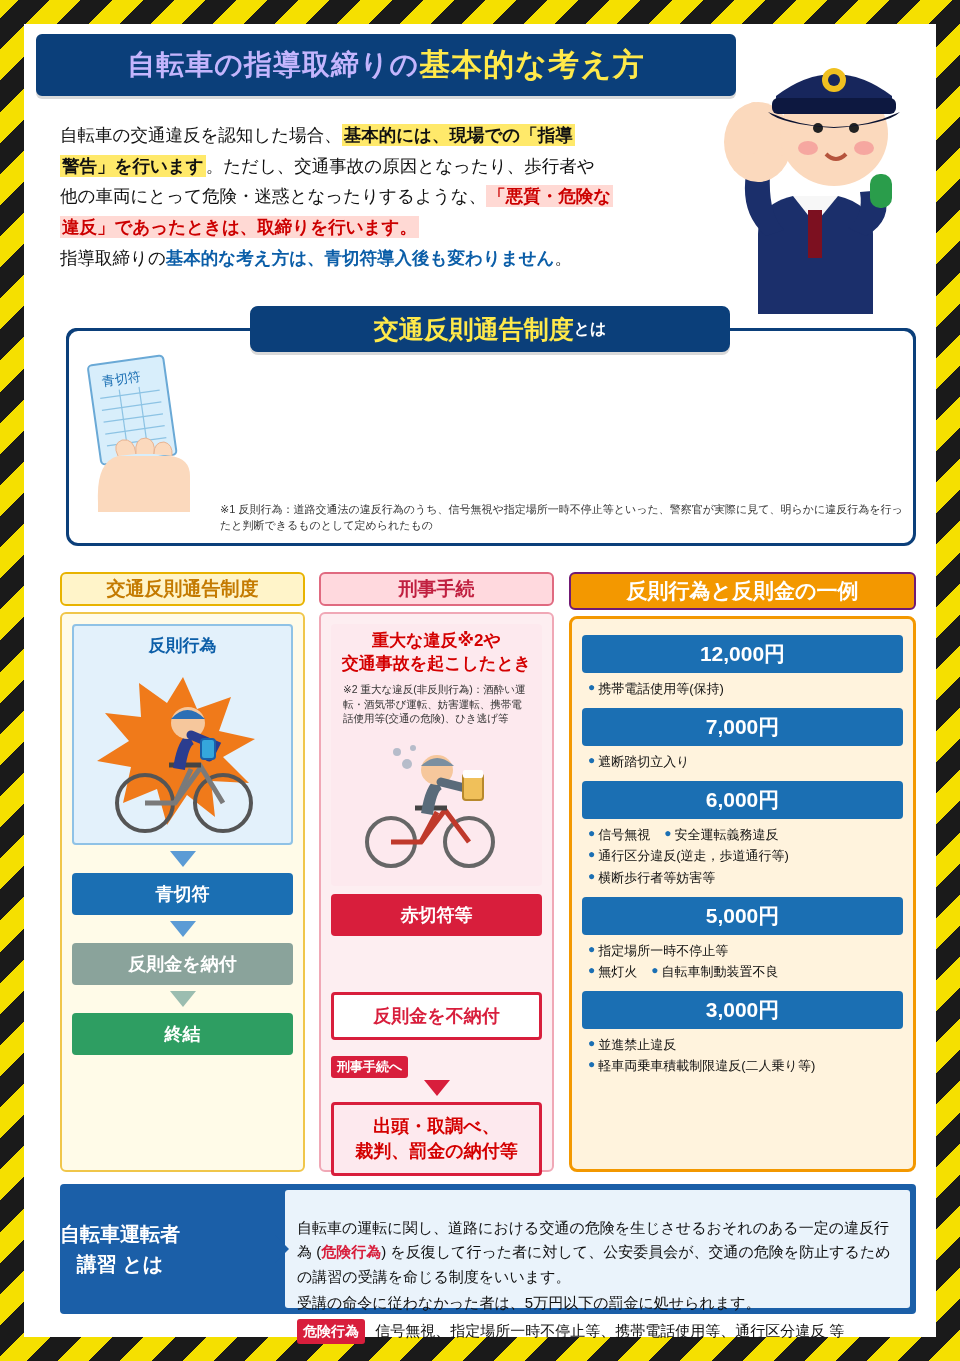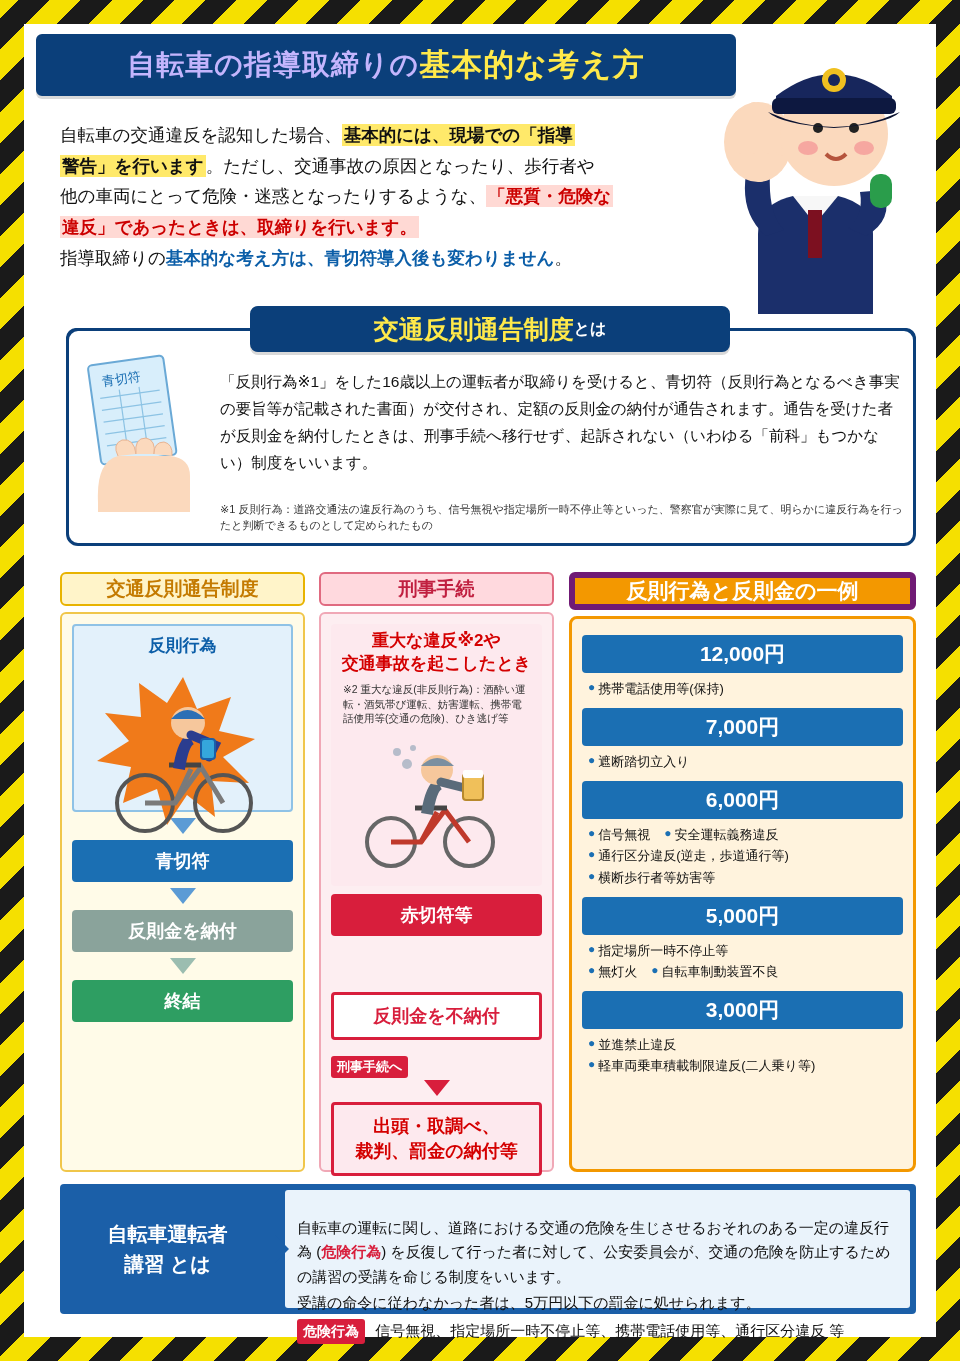--- a/index.html
+++ b/index.html
@@ -82,37 +82,37 @@
   
   .col-a{ position:absolute; left:36px; top:548px; width:245px;}
   .col-b{ position:absolute; left:295px; top:548px; width:235px;}
   .col-c{ position:absolute; left:545px; top:548px; width:347px;}
   .colhead{
     height:34px;border-radius:6px;display:flex;align-items:center;justify-content:center;
     font-size:19px;font-weight:bold;
   }
   .colhead.a{ background:#fff4c9; border:2px solid #e8b300; color:#c47a00;}
   .colhead.b{ background:#ffd9de; border:2px solid #e06a80; color:#c02040;}
-  .colhead.c{ background:#f39800; border:6px solid #701a75; color:#fff; height:38px; font-size:21px;}
+  .colhead.c{ background:#f39800; border:2px solid #701a75; color:#fff; height:38px; font-size:21px;}
   .panel-a{
     margin-top:6px;background:#fffbe8;border:2px solid #f0c64a;border-radius:6px;
     padding:10px;height:560px;position:relative;
   }
   .panel-b{
     margin-top:6px;background:#fdeef1;border:2px solid #f0a8b6;border-radius:6px;
     padding:10px;height:560px;position:relative;
   }
   .panel-c{
     margin-top:6px;background:#fff3dd;border:3px solid #f39800;border-radius:8px;
     padding:10px;height:556px;position:relative;
   }
   .bluebox{
     background:#e3f1fb;border:2px solid #8fc2e6;border-radius:4px;
     text-align:center;color:#0b5ea8;font-weight:bold;font-size:17px;
-    padding:8px 0 0 0;height:188px;position:relative;
+    padding:8px 0 0 0;height:221px;position:relative;
   }
   .redbox{
     background:#fde9ee;border:0;border-radius:4px;text-align:center;
     padding:6px 4px;position:relative;
   }
   .redbox .h{ color:#d40000;font-size:17px;font-weight:bold;line-height:1.35;}
   .redbox .s{ color:#333;font-size:10.5px;line-height:1.4;text-align:left;margin:6px 8px 0 8px;}
   .bar{
     border-radius:4px;text-align:center;color:#fff;font-weight:bold;font-size:18px;
     padding:9px 0;
@@ -142,21 +142,21 @@
   .fine-items{ padding:5px 2px 3px 6px;}
   .fi{ font-size:13px;color:#111;line-height:1.55;display:flex;flex-wrap:wrap;gap:14px;}
   .fi span.it::before{ content:"●"; color:#1b6fb3; font-size:12px; margin-right:3px; vertical-align:2px;}
   
   .bottom{
     position:absolute;left:36px;top:1160px;width:856px;height:130px;
     background:#1b5fa8;border-radius:4px;display:flex;
   }
   .bottom-left{
     width:215px;color:#fff;font-weight:bold;font-size:20px;line-height:1.5;
-    display:flex;align-items:center;justify-content:center;text-align:center;
+    display:flex;align-items:center;justify-content:flex-start;text-align:center;
     position:relative;
   }
   .bottom-left::after{
     content:"";position:absolute;right:-14px;top:50%;transform:translateY(-50%);
     border-top:14px solid transparent;border-bottom:14px solid transparent;
     border-left:14px solid #1b5fa8;z-index:2;
   }
   .bottom-right{
     flex:1;background:#eaf3fb;margin:6px 6px 6px 10px;border-radius:3px;
     padding:26px 12px;font-size:15px;line-height:1.62;color:#111;
@@ -241,21 +241,20 @@
               <line x1="46" y1="34" x2="46" y2="96"></line>
                 <line x1="66" y1="34" x2="66" y2="96"></line>
             </g>
           </g>
           <path d="M20 150 Q18 110 40 104 L92 104 Q112 106 112 124 L112 160 L20 160 Z" fill="#fbd9bd"></path>
           <path d="M40 104 Q34 92 44 88 Q56 86 58 102" fill="#fbd9bd" stroke="#e7b392" stroke-width="1"></path>
           <path d="M58 102 Q56 86 68 86 Q78 88 76 102" fill="#fbd9bd" stroke="#e7b392" stroke-width="1"></path>
           <path d="M76 102 Q76 90 86 90 Q95 92 94 104" fill="#fbd9bd" stroke="#e7b392" stroke-width="1"></path>
         </svg>
       </div>
-      <div class="sec2-text">「反則行為※1」をした16歳以上の運転者が取締りを受けると、青切符（反則行為となるべき事実の要旨等が記載された書面）が交付され、定額の反則金の納付が通告されます。通告を受けた者が反則金を納付したときは、刑事手続へ移行せず、起訴されない（いわゆる「前科」もつかない）制度をいいます。</div>
       <div class="note">※1 反則行為：道路交通法の違反行為のうち、信号無視や指定場所一時不停止等といった、警察官が実際に見て、明らかに違反行為を行ったと判断できるものとして定められたもの</div>
     </div>
 
     <div class="col-a">
       <div class="colhead a">交通反則通告制度</div>
       <div class="panel-a">
         <div class="bluebox">
           <div>反則行為</div>
           <svg width="200" height="205" viewBox="0 0 200 205" style="display:block;margin:0 auto;">
             <path d="M100 20 L114 52 L148 40 L136 74 L172 82 L140 100 L166 126 L128 124 L132 160 L104 138 L84 168 L74 132 L40 146 L48 110 L14 104 L46 84 L22 56 L58 60 L56 26 L84 46 Z" fill="#f07a1a"></path>

